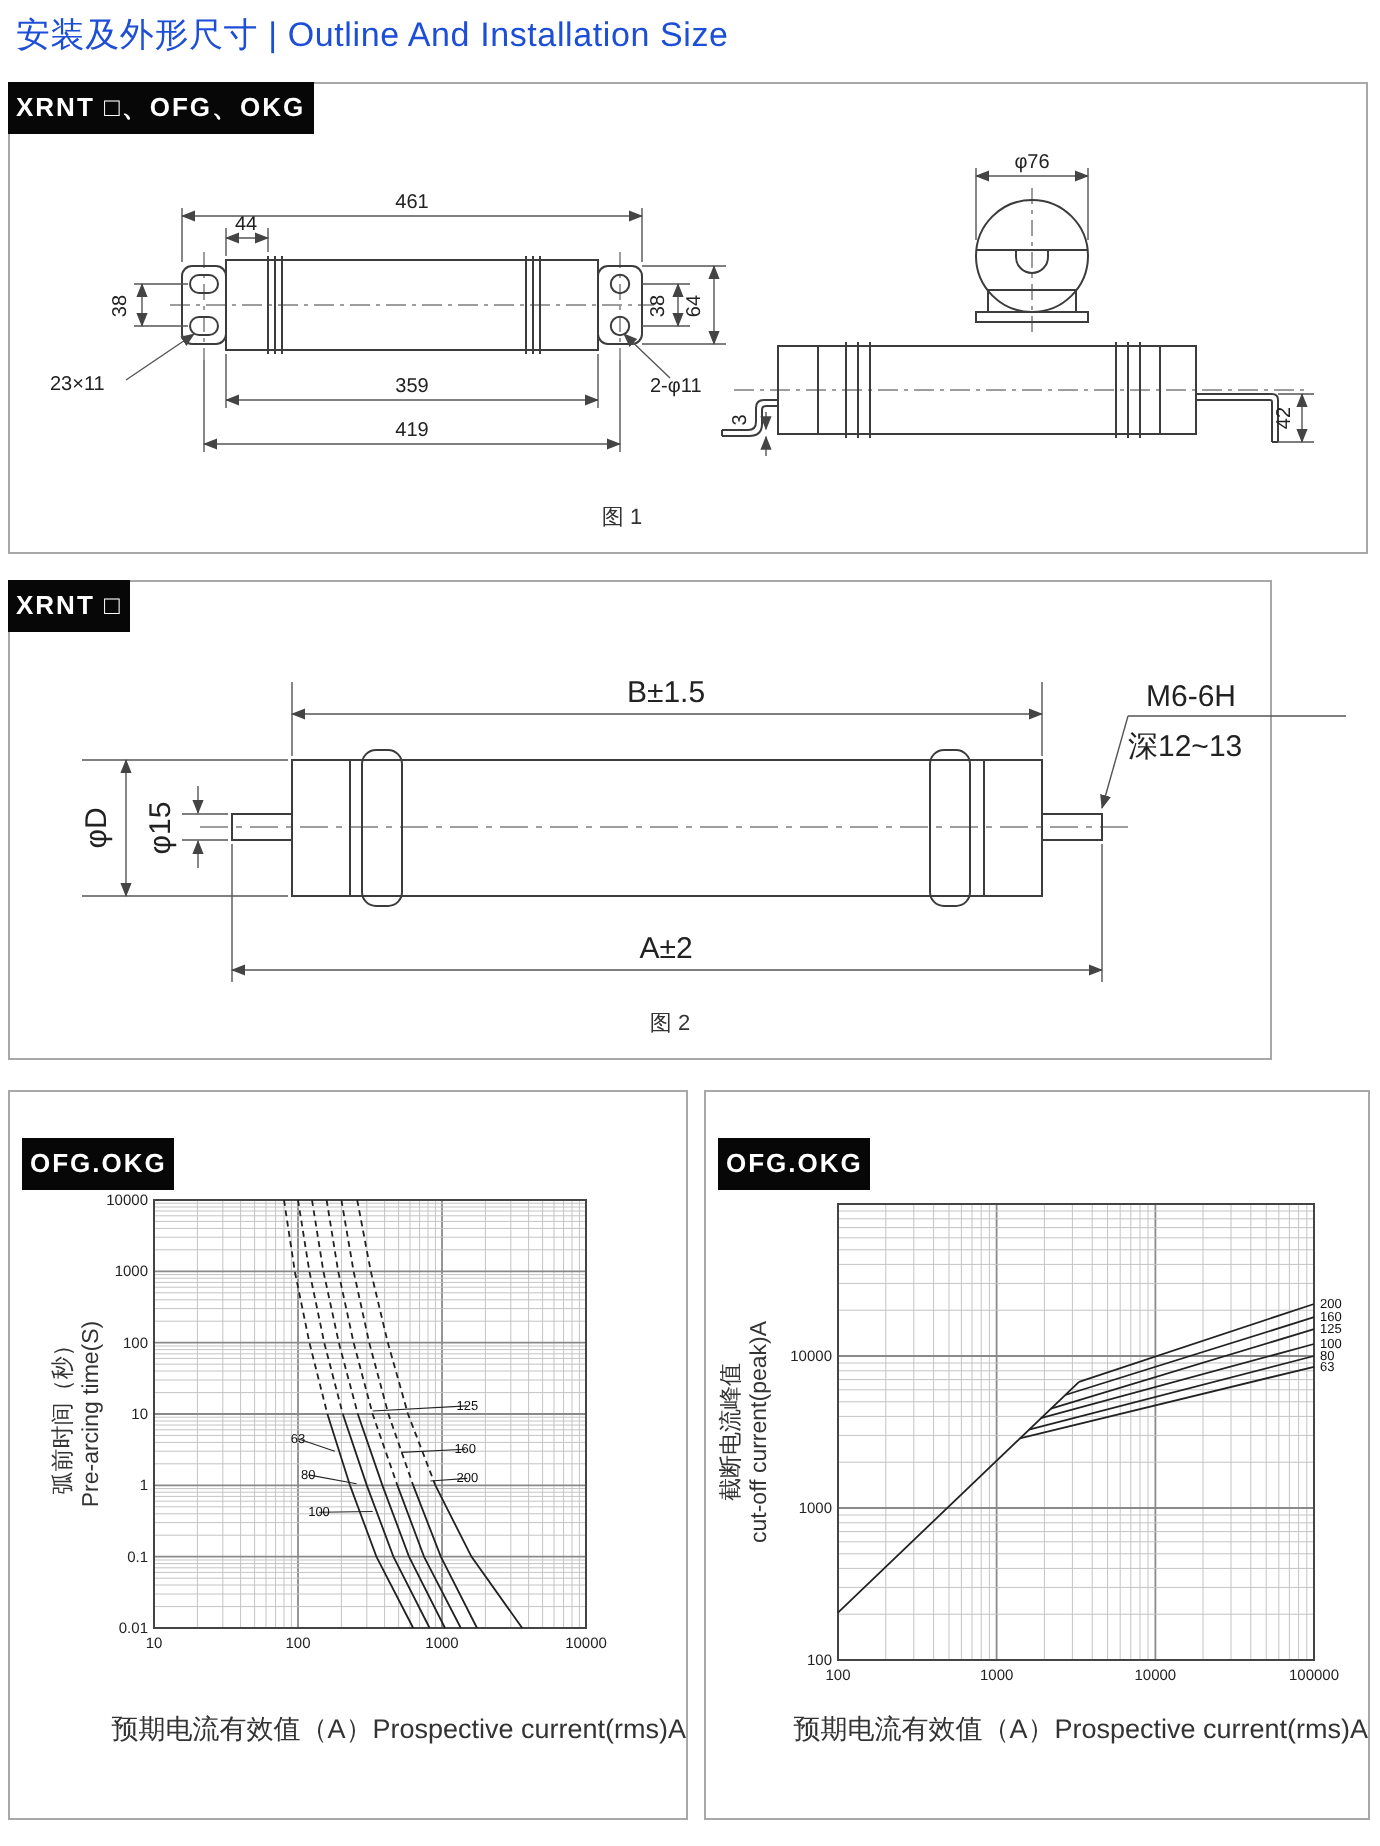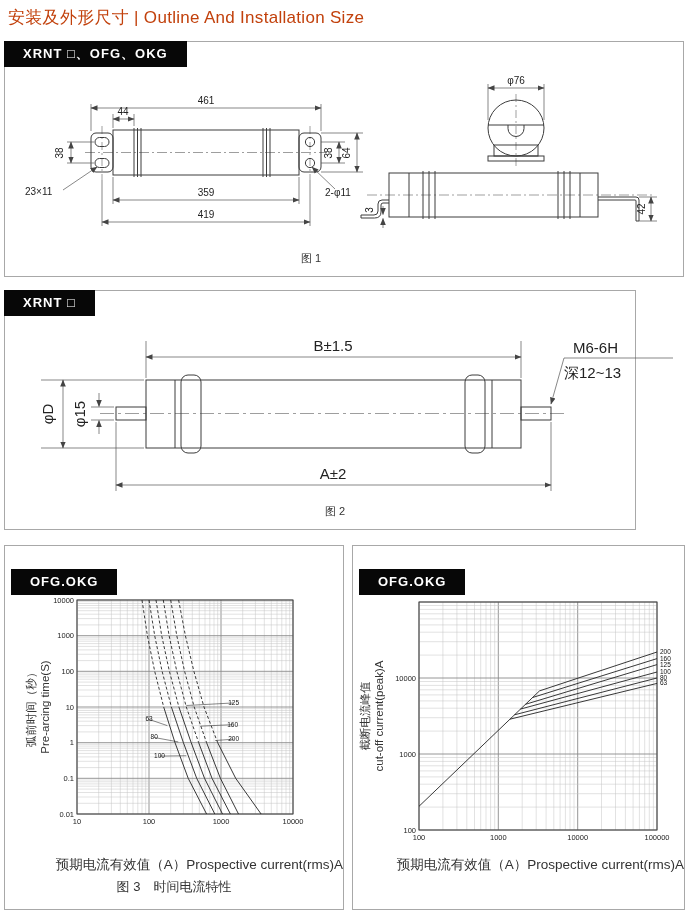--- a/index.html
+++ b/index.html
@@ -1,24 +1,24 @@
 <!DOCTYPE html>
 <html><head>
 <meta charset="utf-8">
 <style>
   html,body{margin:0;padding:0;}
   body{
     position:relative;width:690px;height:923px;background:#ffffff;
     font-family:"Liberation Sans",sans-serif;color:#333;overflow:hidden;
   }
-  .page-title{position:absolute;left:8px;top:6px;font-size:17px;color:#c2410c;letter-spacing:.3px;}
+  .page-title{position:absolute;left:8px;top:6px;font-size:17px;color:#1d4ed8;letter-spacing:.3px;}
   .panel{position:absolute;border:1px solid #a8a8a8;background:#fff;box-sizing:border-box;}
   .plabel{
     position:absolute;background:#070707;color:#fff;font-weight:bold;
-    font-size:13px;line-height:26px;height:26px;padding:0 19px;letter-spacing:1px;white-space:nowrap;
+    font-size:13px;line-height:26px;height:26px;padding:0 4px;letter-spacing:1px;white-space:nowrap;
   }
   .corner{left:-1px;top:-1px;}
   .inset{left:6px;top:23px;}
   svg{display:block;}
   svg text{font-family:"Liberation Sans",sans-serif;}
   .axis-x{position:absolute;top:310px;left:0;width:100%;text-align:right;font-size:13.5px;color:#333;}
   .fig-caption{position:absolute;top:332px;left:0;width:100%;text-align:center;font-size:13px;color:#333;}
   .outline{stroke:#3c3c3c;fill:none;stroke-width:1;}
   .dim{stroke:#555;fill:none;stroke-width:.7;}
   .dimtxt{fill:#222;font-size:10px;}
@@ -283,21 +283,20 @@
       <line x1="228.67857065200906" y1="156.9360204343895" x2="181.3330036712079" y2="159.5236608960233" stroke="#222" stroke-width="0.55"></line>
       <text x="228.67857065200906" y="158.9360204343895" font-size="6.5" fill="#111" text-anchor="middle">125</text>
       <line x1="227.6184961609182" y1="178.64965077325667" x2="195.55224074170553" y2="180.17447140827056" stroke="#222" stroke-width="0.55"></line>
       <text x="227.6184961609182" y="180.64965077325667" font-size="6.5" fill="#111" text-anchor="middle">160</text>
       <line x1="228.67857065200906" y1="193.210209536046" x2="210.17362265107732" y2="194.50177702738785" stroke="#222" stroke-width="0.55"></line>
       <text x="228.67857065200906" y="195.210209536046" font-size="6.5" fill="#111" text-anchor="middle">200</text>
       <text x="30" y="161" transform="rotate(-90 30 161)" text-anchor="middle" font-size="11.5" fill="#333">弧前时间（秒）</text>
       <text x="44" y="161" transform="rotate(-90 44 161)" text-anchor="middle" font-size="11.5" fill="#333">Pre-arcing time(S)</text>
     </svg>
   <div class="axis-x">预期电流有效值（A）Prospective current(rms)A</div>
-  <div class="fig-caption">图 3　时间电流特性</div>
 </div>
 
 <div class="panel" style="left:352px;top:545px;width:333px;height:365px;">
   <div class="plabel inset">OFG.OKG</div>
   <svg id="chart4" width="331" height="302" viewBox="0 0 331 302">
       <line x1="66.0" y1="56" x2="66.0" y2="284" stroke="#8a8a8a" stroke-width="0.9"></line>
       <line x1="89.9" y1="56" x2="89.9" y2="284" stroke="#c4c4c4" stroke-width="0.5"></line>
       <line x1="103.9" y1="56" x2="103.9" y2="284" stroke="#c4c4c4" stroke-width="0.5"></line>
       <line x1="113.8" y1="56" x2="113.8" y2="284" stroke="#c4c4c4" stroke-width="0.5"></line>
       <line x1="121.5" y1="56" x2="121.5" y2="284" stroke="#c4c4c4" stroke-width="0.5"></line>

